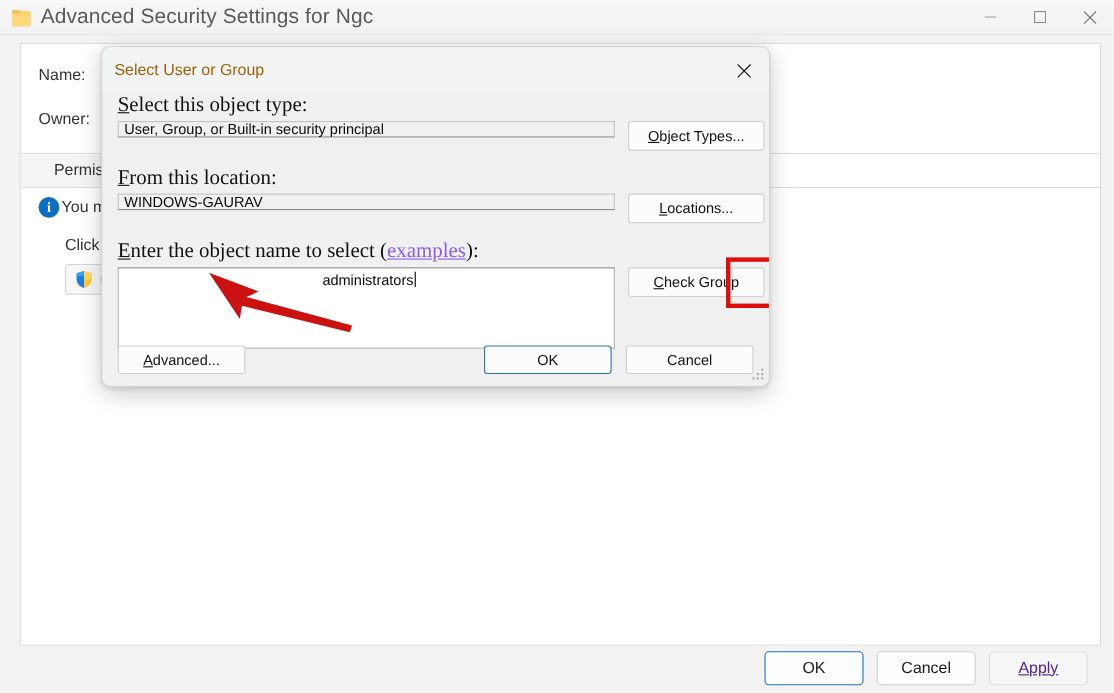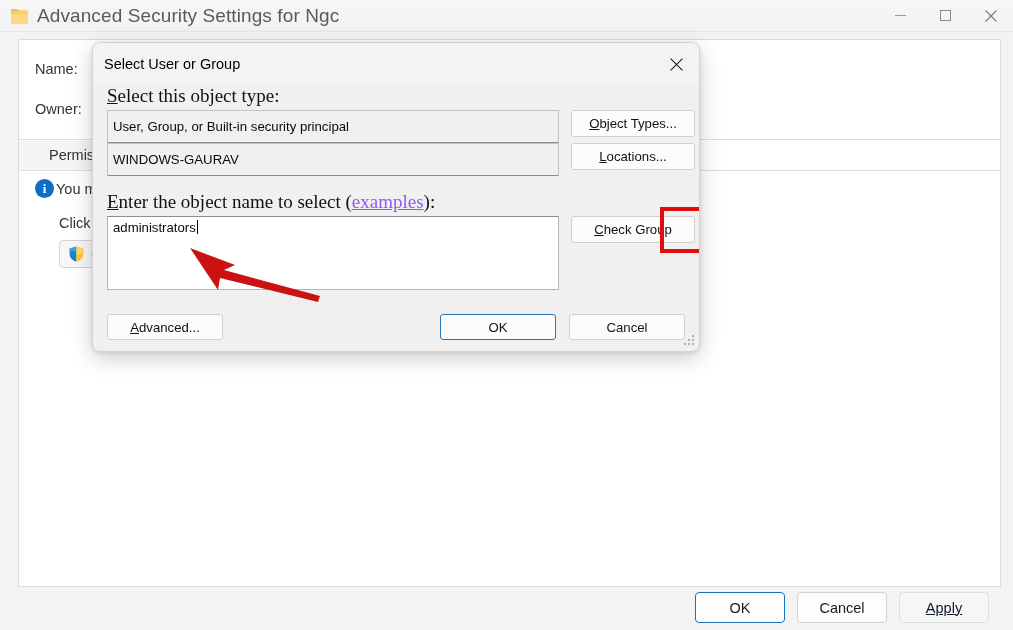--- a/index.html
+++ b/index.html
@@ -216,21 +216,21 @@
     align-items: center;
     justify-content: center;
     box-sizing: border-box;
     white-space: nowrap;
   }
   .btn.default {
     border: 1px solid #1c72b8;
     border-width: 1.6px;
   }
   .btn.disabled {
-    color: #0f172a;
+    color: #4c1d95;
     background: #f6f6f6;
     border-color: #dedede;
   }
 
   
   .dialog {
     position: absolute;
     left: 92px;
     top: 42px;
     width: 608px;
@@ -244,21 +244,21 @@
   }
   .dlg-titlebar {
     height: 42px;
     background: #f2f3f4;
     display: flex;
     align-items: center;
     position: relative;
   }
   .dlg-title {
     font-size: 14.5px;
-    color: #000000;
+    color: #a16207;
     margin-left: 11px;
     white-space: nowrap;
   }
   .dlg-close {
     position: absolute;
     right: 0; top: 0;
     width: 46px; height: 42px;
     display: flex;
     align-items: center;
     justify-content: center;
@@ -280,21 +280,21 @@
     color: #8b5cf6;
     text-decoration: underline;
   }
   .field-row {
     display: flex;
     align-items: flex-start;
   }
   .readonly-input {
     flex: none;
     width: 452px;
-    height: 33px;
+    height: 15px;
     background: #f0f0f0;
     border: 1px solid #c3c3c3;
     border-bottom-color: #8d8d8d;
     box-sizing: border-box;
     display: flex;
     align-items: center;
     padding-left: 5px;
     font-size: 13.2px;
     color: #0a0a0a;
     white-space: nowrap;
@@ -495,30 +495,31 @@
 
     <div class="field-label"><span class="u">S</span><span>elect this object type:</span></div>
     <div class="field-row">
       <div class="readonly-input">User, Group, or Built-in security principal</div>
       <div class="side-btn">
           <span class="u">O</span>
           <span>bject Types...</span>
         </div>
     </div>
 
+    <div class="field-label" style="margin-top:14px;"><span class="u">F</span><span>rom this location:</span></div>
     <div class="field-row">
       <div class="readonly-input">WINDOWS-GAURAV</div>
       <div class="side-btn">
           <span class="u">L</span>
           <span>ocations...</span>
         </div>
     </div>
 
     <div class="field-label" style="margin-top:15px;"><span class="u">E</span><span>nter the object name to select (</span><span class="link">examples</span><span>):</span></div>
-    <div class="field-row" style="position:relative;">
+    <div class="field-row" style="position:relative;text-align:center;">
       <div class="name-input"><span>administrators</span><span class="caret"></span></div>
       <div class="side-btn" style="margin-top:0;">
           <span class="u">C</span>
           <span>heck Group</span>
         </div>
       <div class="highlight-box"></div>
     </div>
 
   </div>
 

